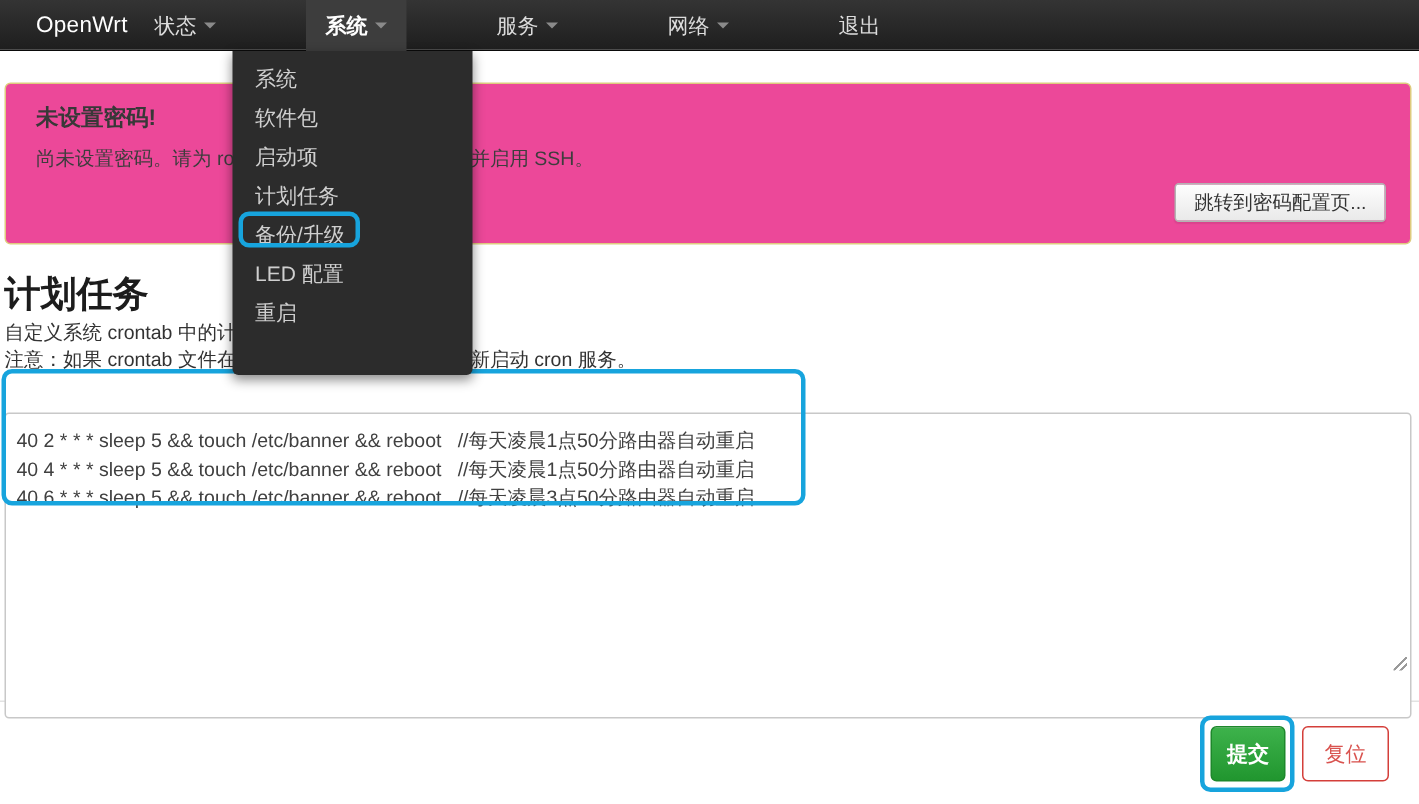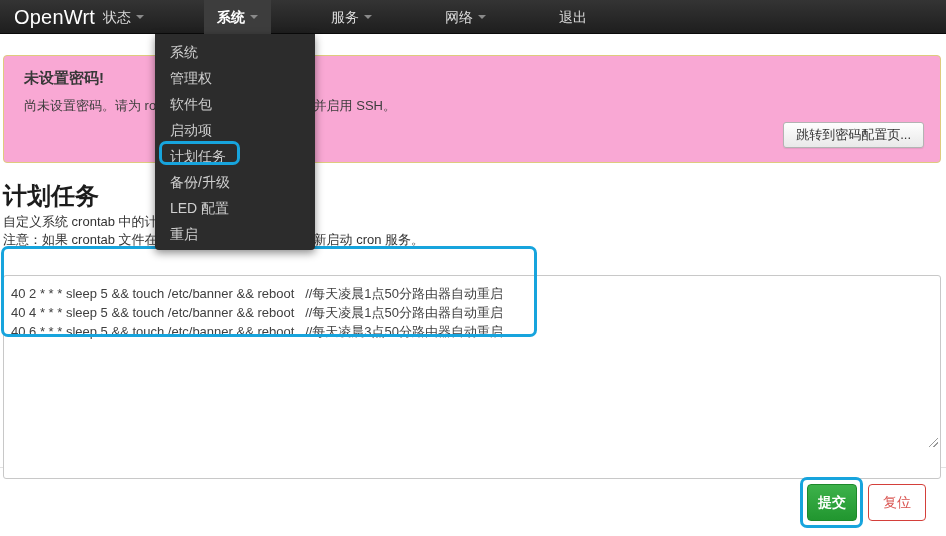--- a/index.html
+++ b/index.html
@@ -10,22 +10,22 @@
     background:#fff; overflow: hidden;
   }
 
   
   .nav {
     position:absolute; left:0; top:0; width:946px; height:34px;
     background: linear-gradient(#343434, #1e1e1e);
     border-bottom:1px solid #0a0a0a; z-index:20;
   }
   .logo {
-    position:absolute; left:14px; top:0; height:34px; line-height:34px;
-    color:#fff; font-size:20px; letter-spacing:0.2px;
+    position:absolute; left:24px; top:0; height:34px; line-height:34px;
+    color:#fff; font-size:15px; letter-spacing:0.2px;
   }
   .nav-items { position:absolute; left:90px; top:0; height:34px; display:flex; list-style:none;gap:47px; }
   .nav-item {
     height:34px; line-height:34px; padding:0 13px; color:#dcdcdc;
     font-size:14px; cursor:pointer; display:flex; align-items:center; gap:5px;
   }
   .nav-item.active { background:#3d3d3d; color:#fff; font-weight:bold; }
   .caret {
     width:0; height:0; border-left:4px solid transparent; border-right:4px solid transparent;
     border-top:4px solid #8a8a8a; display:inline-block;
@@ -44,21 +44,21 @@
 
   
   .ann { position:absolute; border:3px solid #17a4dd; border-radius:7px; pointer-events:none; }
   .ann-menu     { left:159px; top:141px; width:81px;  height:24px; z-index:50; }
   .ann-textarea { left:1px;   top:246px; width:536px; height:91px; z-index:30; }
   .ann-submit   { left:800px; top:477px; width:63px;  height:51px; z-index:30; }
 
   
   .banner {
     position:absolute; left:3px; top:55px; width:938px; height:108px;
-    background:#f9a8d4; border:1px solid #decb7e; border-radius:4px; z-index:1;
+    background:#ec4899; border:1px solid #decb7e; border-radius:4px; z-index:1;
   }
   .banner-title { position:absolute; left:20px; top:13px; font-size:15px; font-weight:bold; color:#383838; }
   .banner-msg   { position:absolute; left:20px; top:41px; font-size:13px; color:#3d3d3d; }
   .banner-btn {
     position:absolute; right:16px; top:66px; height:26px; padding:0 12px;
     background:linear-gradient(#fefefe,#e9e9e9); border:1px solid #b3b3b3;
     border-radius:3px; font-size:13px; color:#333; cursor:pointer;
     box-shadow:0 1px 1px rgba(0,0,0,.08);
     font-family:"Liberation Sans","DejaVu Sans",sans-serif;
   }
@@ -125,21 +125,20 @@
         <span class="caret"></span>
       </li>
       <li class="nav-item">
         <span>退出</span>
       </li>
     </ul>
   </div>
 
   <div class="dropdown">
     <div class="dropdown-item">系统</div>
-    <div class="dropdown-item">管理权</div>
     <div class="dropdown-item">软件包</div>
     <div class="dropdown-item">启动项</div>
     <div class="dropdown-item">计划任务</div>
     <div class="dropdown-item">备份/升级</div>
     <div class="dropdown-item">LED 配置</div>
     <div class="dropdown-item">重启</div>
   </div>
   <div class="ann ann-menu"></div>
 
   <div class="banner">

